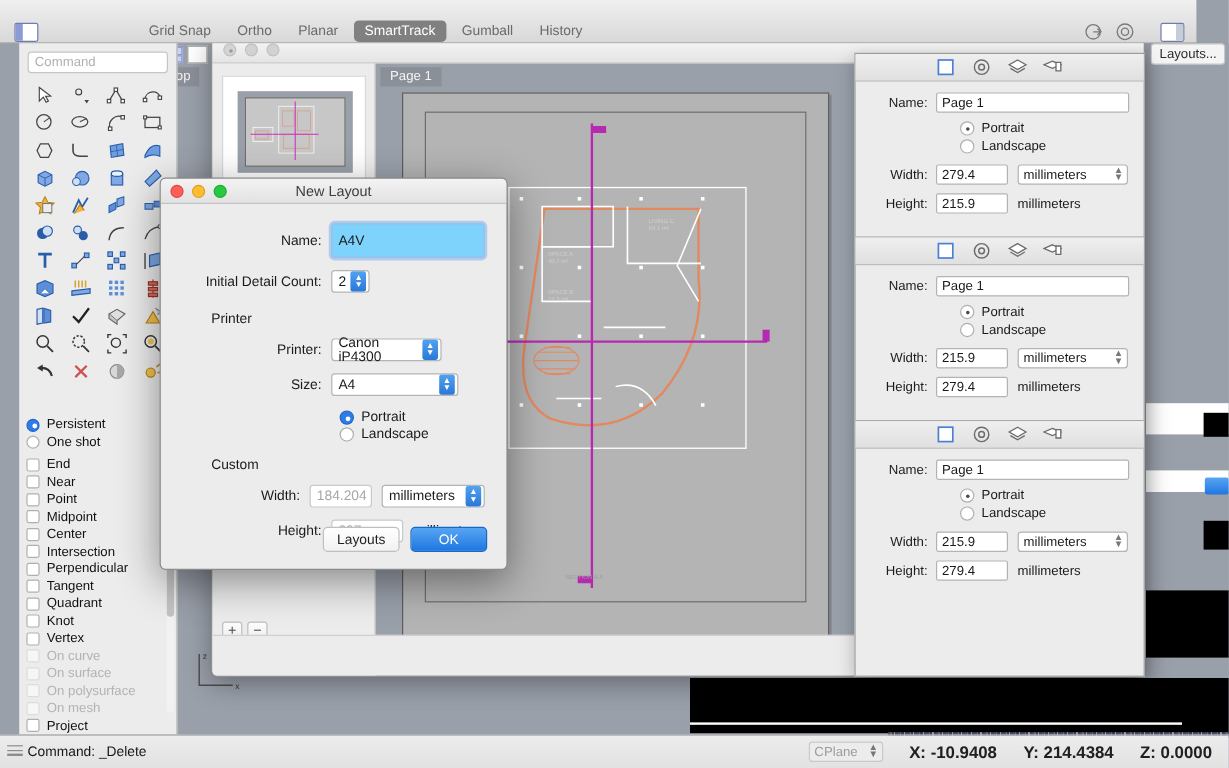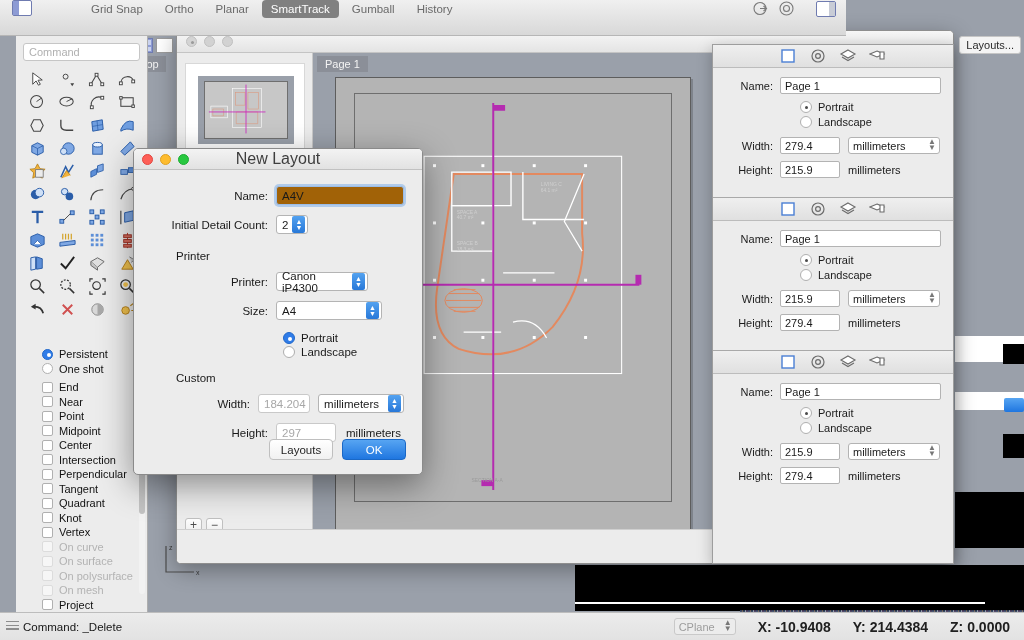--- a/index.html
+++ b/index.html
@@ -8,24 +8,24 @@
     font-family: "Liberation Sans", sans-serif;
     font-size: 11px;
     background: #9aa0aa;
     color: #1a1a1a;
     -webkit-font-smoothing: antialiased;
   }
   #app { position: relative; width: 1024px; height: 640px; overflow: hidden; }
 
   
   .toolbar {
-    position: absolute; left: 0; top: 0; width: 846px; height: 36px;
+    position: absolute; left: 0; top: 0; width: 997px; height: 36px;
     background: linear-gradient(#f0f0f0, #d8d8d8);
     border-bottom: 1px solid #b6b6b6;
-    display: flex; align-items: flex-start;
+    display: flex; align-items: flex-end; gap: 33px;
   }
   .tb-sidebtn {
     width: 20px; height: 16px; margin-left: 12px;
     border: 1.4px solid #6f7bb0; border-radius: 2px;
     background: #ffffff; position: relative;
   }
   .tb-sidebtn::before {
     content: ""; position: absolute; left: 0; top: 0; bottom: 0; width: 6px;
     background: #8d9bd4;
   }
@@ -54,21 +54,21 @@
     margin: 7px 7px 4px 7px; height: 18px; background: #fff;
     border: 1px solid #c6c6c6; border-radius: 3px;
     display: flex; align-items: center; padding: 0 5px;
     color: #b0b0b0; font-size: 11px;
   }
   .toolgrid { padding: 3px 4px 0 6px; display: grid; grid-template-columns: repeat(4, 1fr); }
   .tool { height: 23px; display: flex; align-items: center; justify-content: center; }
   .tool svg { width: 19px; height: 19px; }
   .snaplist {
     position: absolute; left: 0; right: 9px; top: 305px; bottom: 0;
-    padding: 6px 0 0 6px; overflow: hidden; margin-left: 20px;
+    padding: 6px 0 0 6px; overflow: hidden;
   }
   .snaprow { display: flex; align-items: center; height: 14.5px; }
   .snaprow span { margin-left: 6px; font-size: 11px; color: #111; }
   .snaprow.dim span { color: #b3b3b3; }
   .radio {
     width: 11px; height: 11px; border-radius: 50%; background: #fff;
     border: 1px solid #b0b0b0; position: relative; flex: none;
   }
   .radio.on { background: #2f7ce8; border-color: #2268c9; }
   .radio.on::after {
@@ -220,26 +220,26 @@
   .dlg-title {
     height: 21px; background: linear-gradient(#f3f3f3,#e2e2e2);
     border-bottom: 1px solid #c1c1c1; position: relative; display: flex; align-items: center;
   }
   .dlg-lights { display: flex; gap: 7px; margin-left: 8px; }
   .dl { width: 11px; height: 11px; border-radius: 50%; }
   .dl.r { background: #fe5f57; border: 1px solid #e24640; }
   .dl.y { background: #febc2e; border: 1px solid #dfa123; }
   .dl.g { background: #28c840; border: 1px solid #1dad33; }
   .dlg-title .ttl { position: absolute; left: 0; right: 0; text-align: center;
-    font-size: 16px; color: #3e3e3e; }
+    font-size: 12px; color: #3e3e3e; }
   .dlg-body { padding: 16px 18px; }
   .drow { display: flex; align-items: center; margin-bottom: 10px; }
   .dlab { width: 116px; text-align: right; margin-right: 8px; font-size: 11.5px; }
   .dinput {
-    flex: 1; height: 19px; background: #a16207; border: 1px solid #9bbde8;
+    flex: 1; height: 29px; background: #7dd3fc; border: 1px solid #9bbde8;
     border-radius: 3px; padding: 0 5px; display: flex; align-items: center;
     font-size: 11.5px; box-shadow: 0 0 0 2px rgba(106,164,232,.45);
   }
   .spinbox {
     height: 19px; background: #fff; border: 1px solid #b4b4b4; border-radius: 3px;
     display: flex; align-items: center; padding: 0 2px 0 5px; font-size: 11.5px;
   }
   .spin-arrows {
     width: 13px; height: 17px; background: linear-gradient(#53a2f0,#2878d8);
     border-radius: 2px; margin-left: 4px; display: flex; flex-direction: column;

